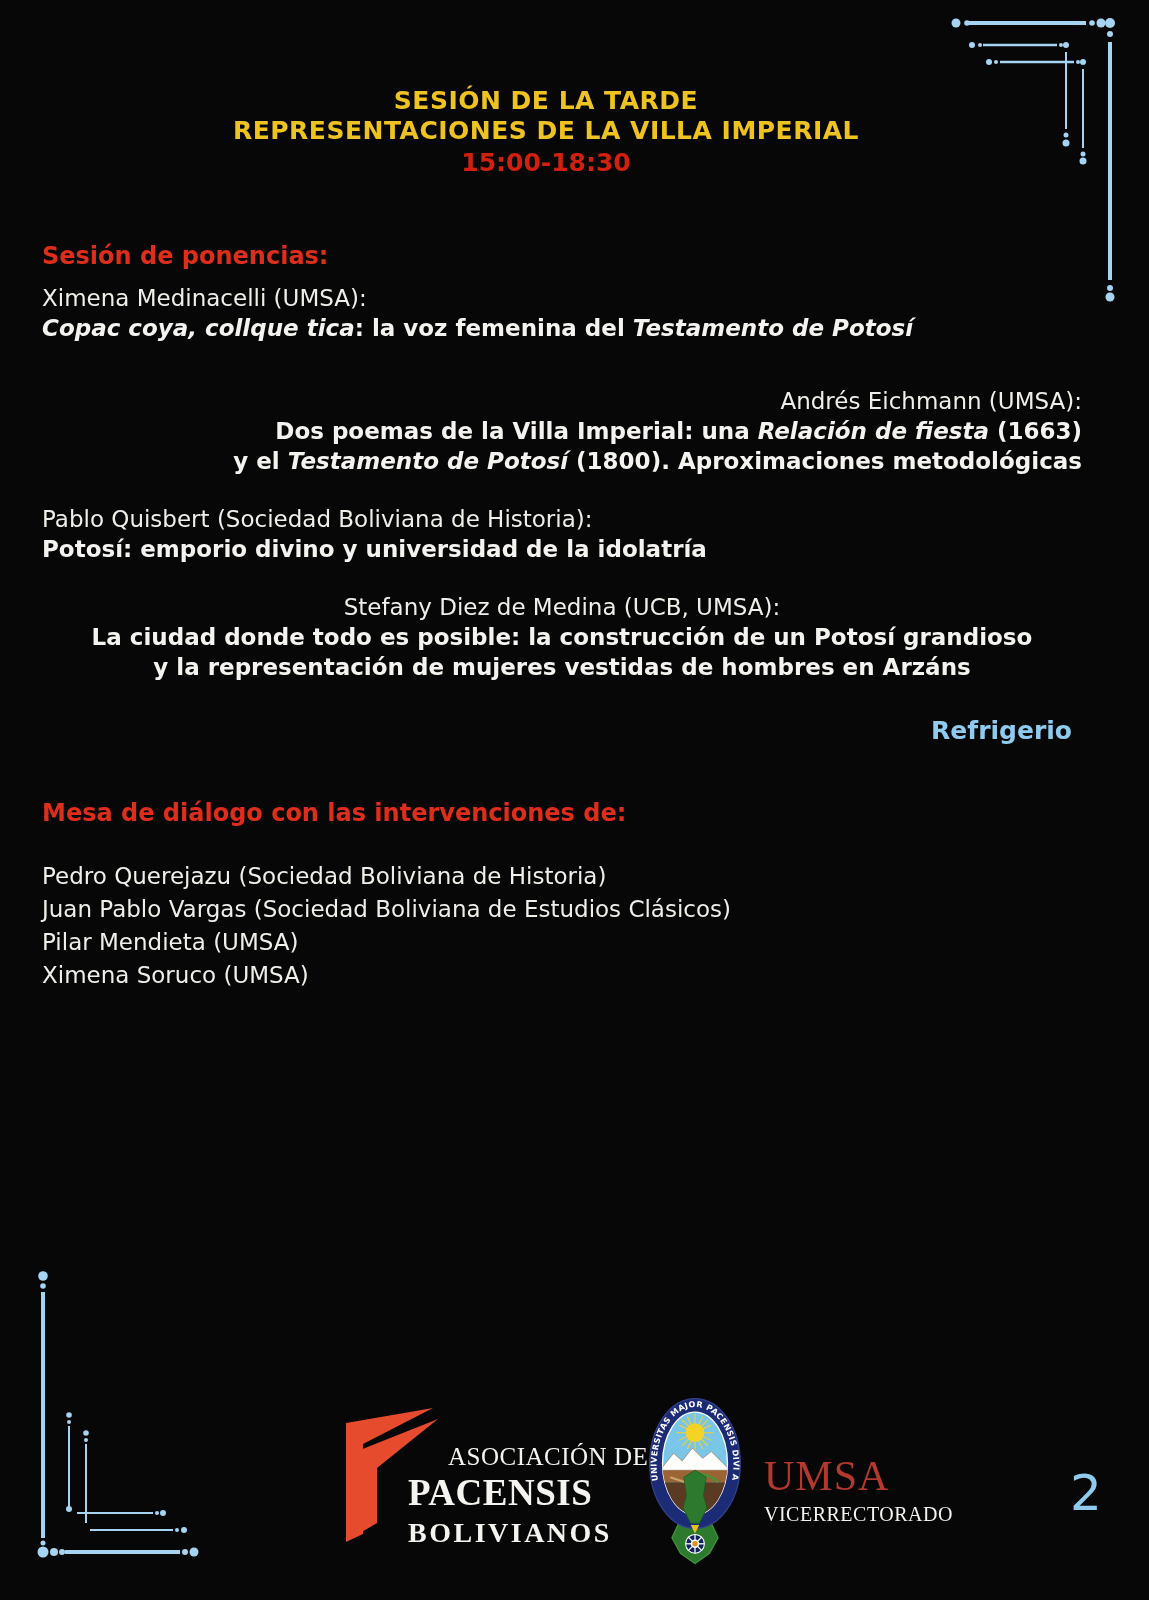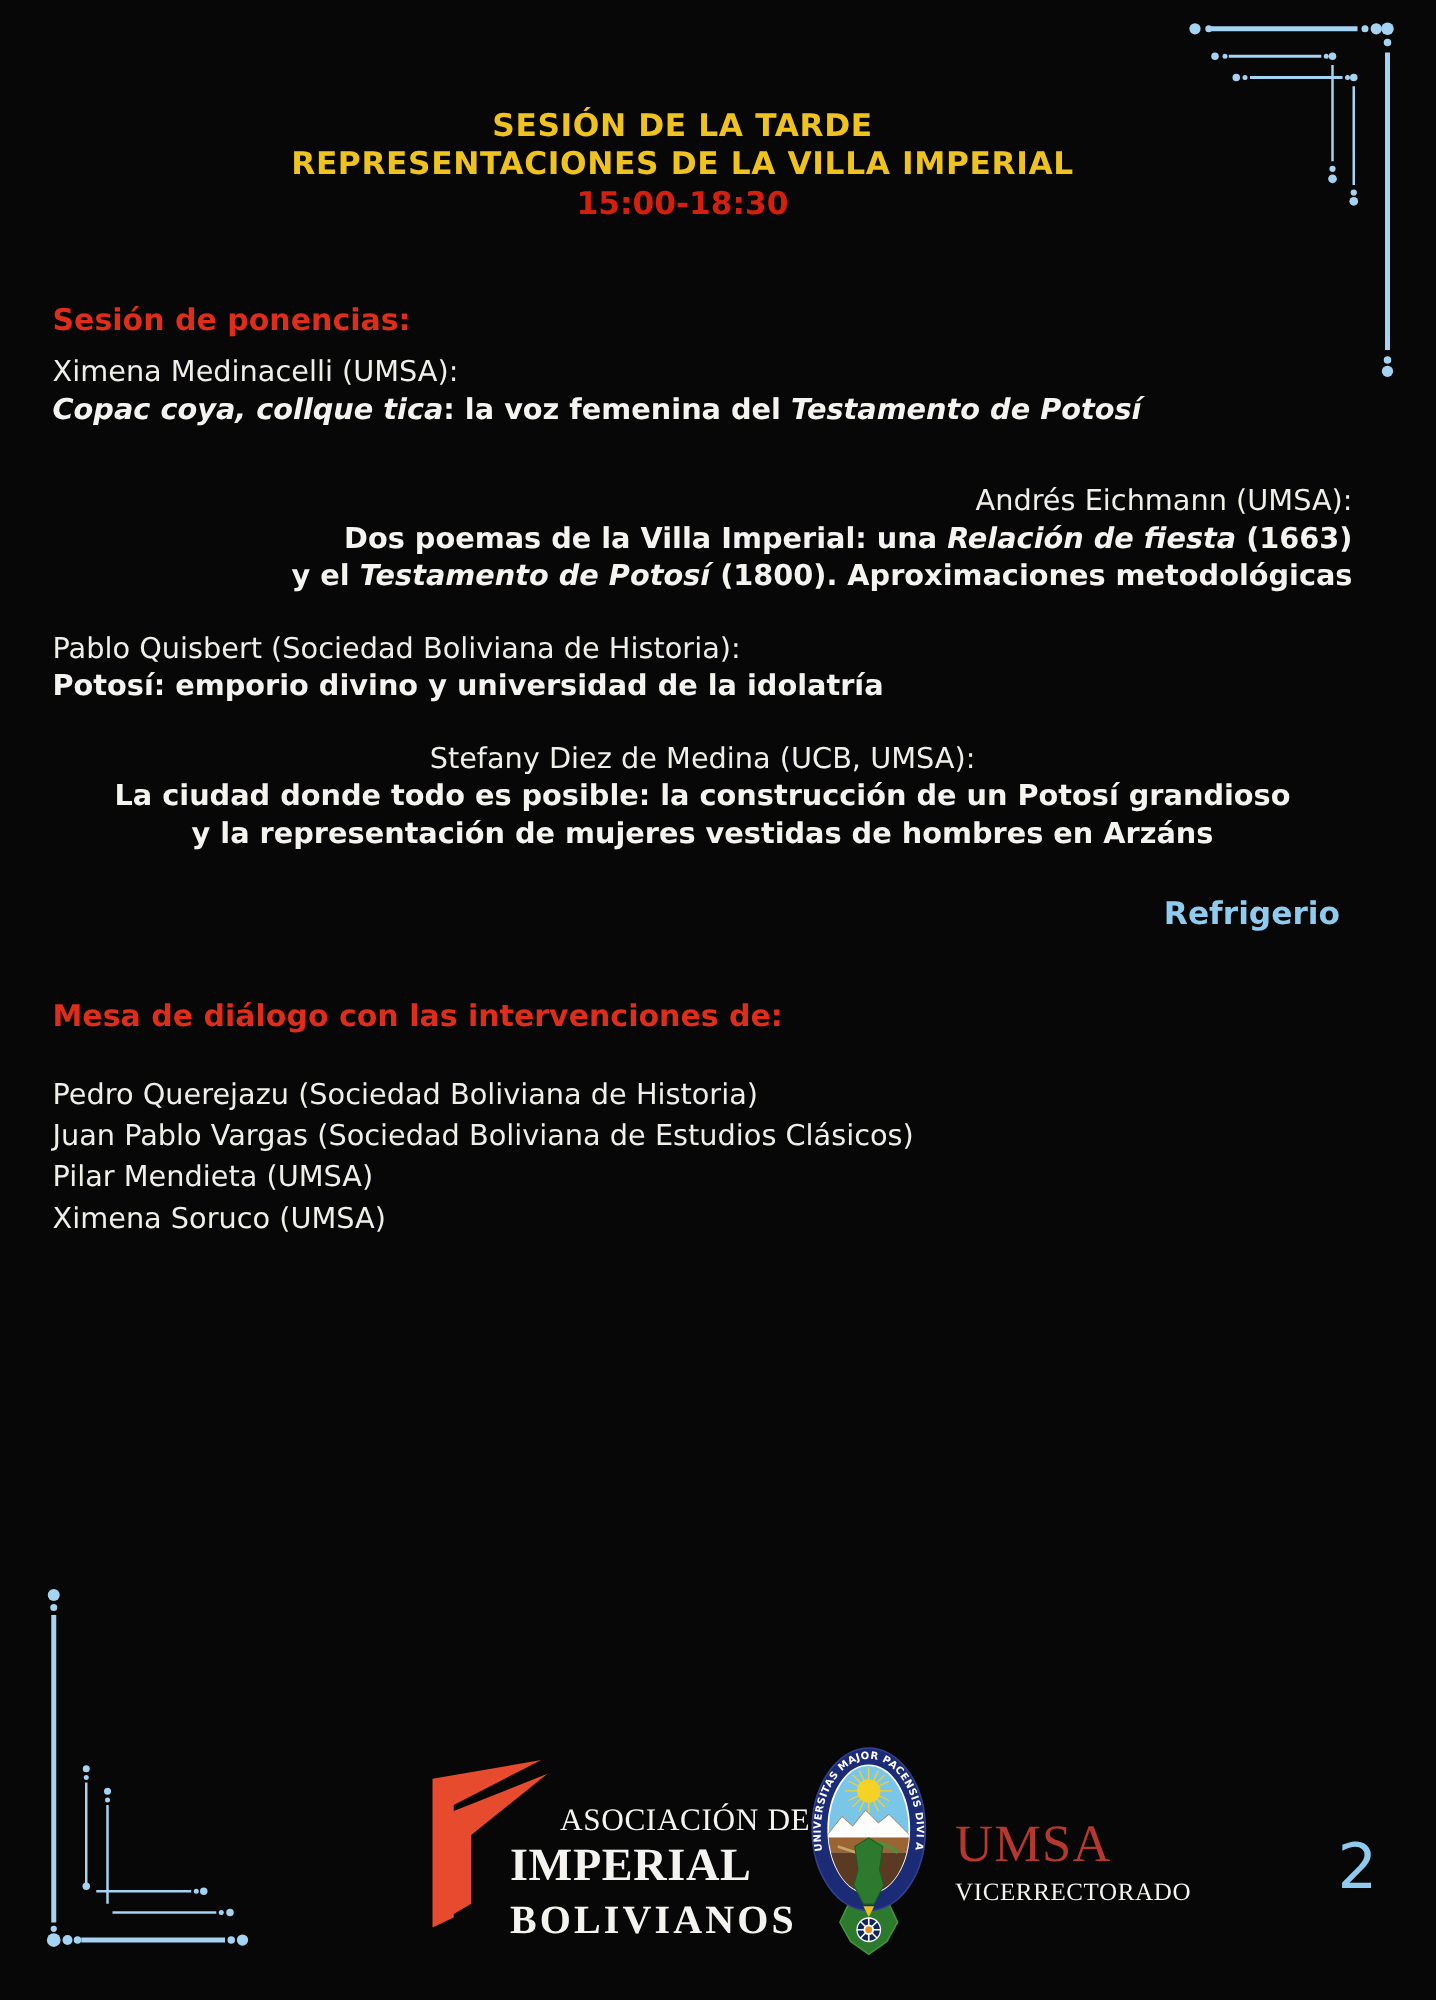--- a/index.html
+++ b/index.html
@@ -21,21 +21,21 @@
   .speaker{font-weight:normal; color:#EFEEE9;}
   .work{font-weight:bold; color:#F4F3EF;}
   .it{font-style:italic;}
   .break-heading{left:42px; top:716px; width:1030px; text-align:right;
     font-size:25px; font-weight:bold; color:#8FCBEF;}
   .participants{left:42px; top:860px; font-size:23px; line-height:33px;}
   
   .aeb-text{left:408px; top:1444px; font-family:"Liberation Serif", serif; color:#F4F3EF; line-height:1;}
   .aeb-l1{font-size:25px; letter-spacing:0.5px;margin-left:40px;}
   .aeb-l2{font-size:37px; font-weight:bold; margin-top:5px; letter-spacing:0.5px;}
-  .aeb-l3{font-size:32px; font-weight:bold; margin-top:8px; letter-spacing:2.5px;}
+  .aeb-l3{font-size:28px; font-weight:bold; margin-top:8px; letter-spacing:2.5px;}
   .umsa-text{left:764px; top:1455px; font-family:"Liberation Serif", serif; line-height:1;}
   .umsa-name{font-size:42px; color:#B5382E; letter-spacing:1px;}
   .umsa-sub{font-size:20px; color:#F4F3EF; margin-top:7px; letter-spacing:0.5px;}
   .page-number{left:1070px; top:1468px; font-size:50px; color:#8FCBEF; line-height:1;}
   svg{display:block;}
 </style>
 </head>
 <body>
 
 <div class="page">
@@ -138,21 +138,21 @@
     <div>Pilar Mendieta (UMSA)</div>
     <div>Ximena Soruco (UMSA)</div>
   </div>
 
   <svg class="abs" style="left:345px; top:1406px;" width="95" height="136" viewBox="0 0 95 136">
     <polygon points="1,17 88,2 18,38 18,128 1,136" fill="#E64B2D"></polygon>
     <polygon points="15,44 93,13 32,62 32,117 15,127" fill="#E64B2D"></polygon>
   </svg>
   <div class="abs aeb-text">
     <div class="aeb-l1">ASOCIACIÓN DE</div>
-    <div class="aeb-l2">IMPERIAL</div>
+    <div class="aeb-l2">PACENSIS</div>
     <div class="aeb-l3">BOLIVIANOS</div>
   </div>
 
   <svg class="abs" style="left:648px; top:1388px;" width="94" height="180" viewBox="0 0 110 210">
     <defs>
       <clipPath id="innerOval">
           <ellipse cx="55" cy="88" rx="38" ry="60"></ellipse>
         </clipPath>
       <path id="mottoPath" d="M 12,110 A 45,68 0 1 1 98,110"></path>
     </defs>

